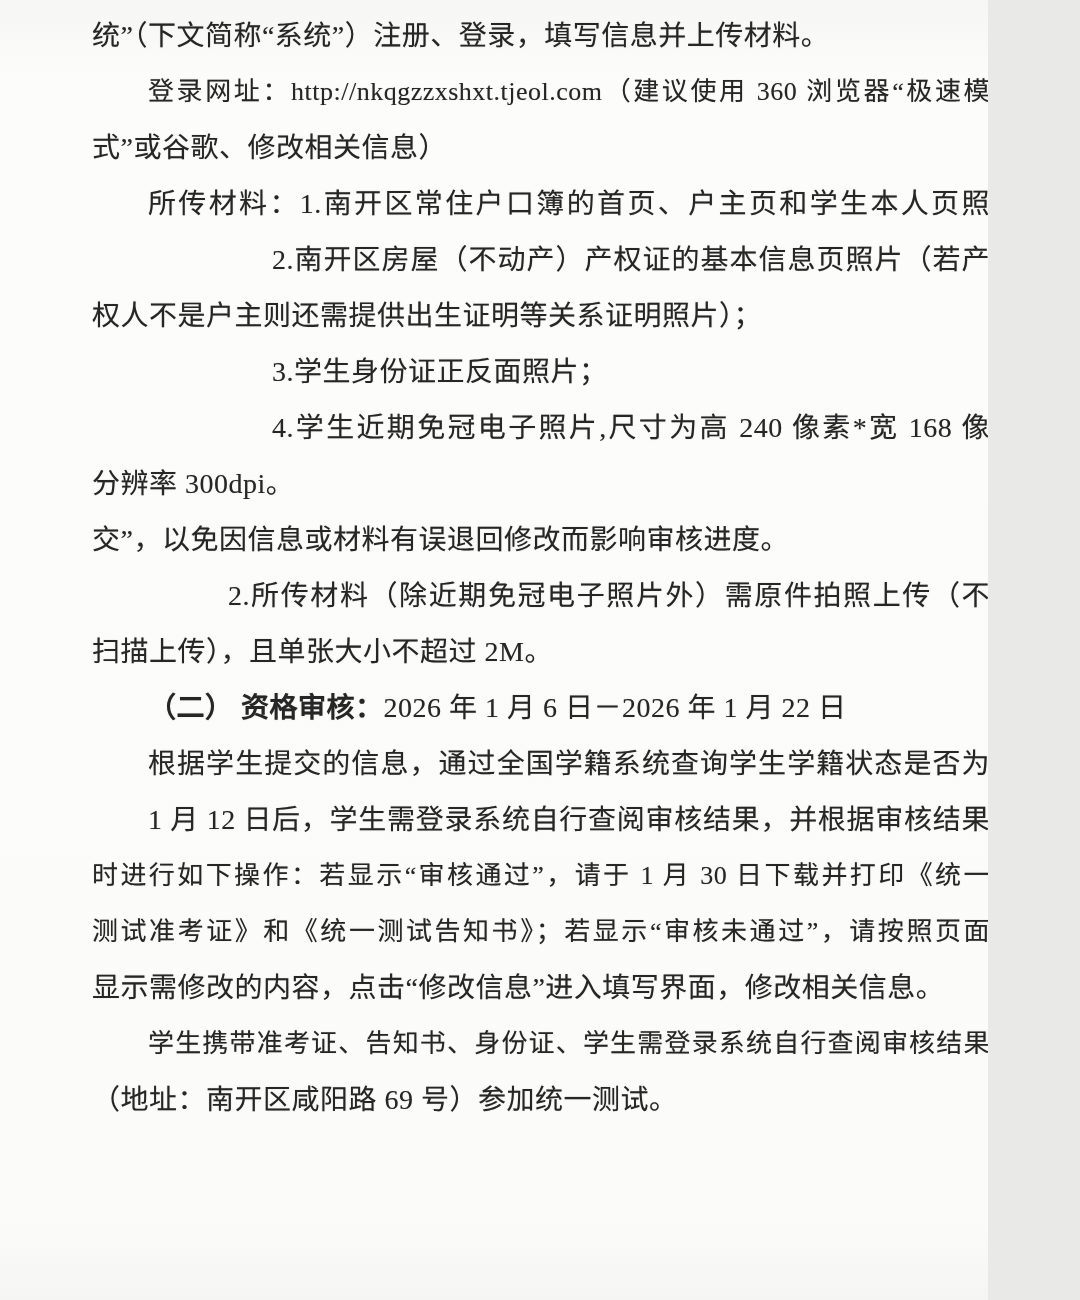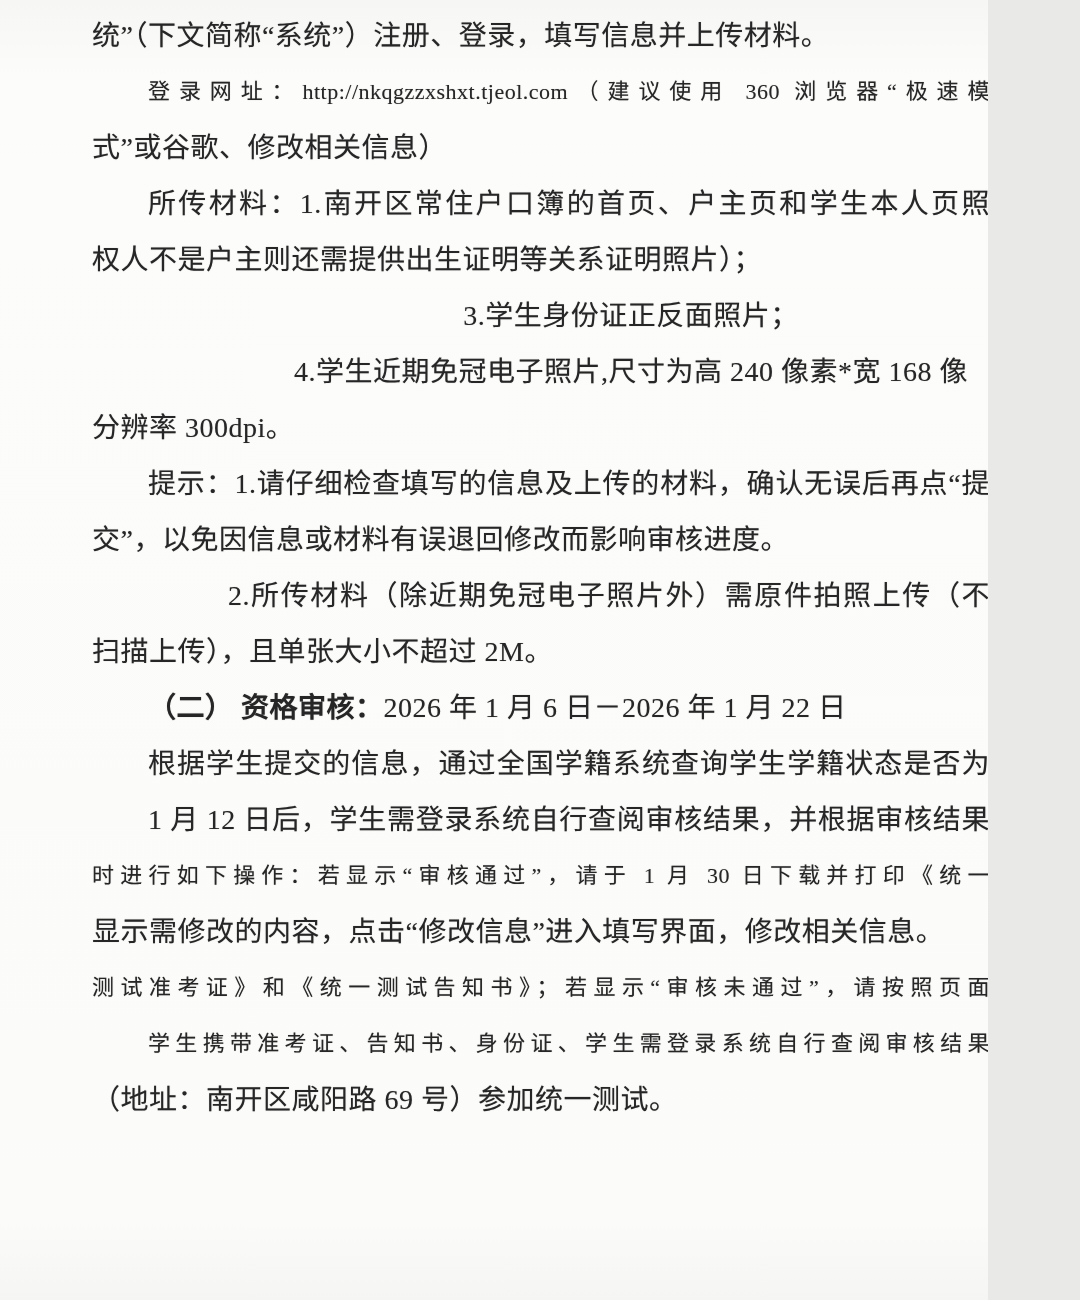--- a/index.html
+++ b/index.html
@@ -18,53 +18,53 @@
   .doc{
     position:absolute;left:92px;top:8px;width:898px;
   }
   .line{
     height:56px;line-height:56px;font-size:28px;
     overflow:hidden;
     letter-spacing:0.5px;
     text-shadow:0 0 1px rgba(50,50,50,0.35);
   }
   .just{text-align:justify;text-align-last:justify;}
-  .fit{font-size:22px;}
+  .fit{font-size:26px;}
   .ind-p{padding-left:56px;}
-  .ind-i{padding-left:180px;text-align:center;}
+  .ind-i{padding-left:180px;}
   .ind-i2{padding-left:136px;}
   .b{font-weight:bold;}
 </style>
 </head>
 <body>
 
 <div class="page">
   <div class="doc">
 
     <div class="line">统”（下文简称“系统”）注册、登录，填写信息并上传材料。</div>
     <div class="line ind-p just fit">登录网址：http://nkqgzzxshxt.tjeol.com（建议使用 360 浏览器“极速模</div>
     <div class="line">式”或谷歌、修改相关信息）</div>
     <div class="line ind-p just">所传材料：1.南开区常住户口簿的首页、户主页和学生本人页照片；</div>
+    <div class="line ind-i just">2.南开区房屋（不动产）产权证的基本信息页照片（若产</div>
     <div class="line">权人不是户主则还需提供出生证明等关系证明照片）；</div>
     <div class="line ind-i">3.学生身份证正反面照片；</div>
     <div class="line ind-i just">4.学生近期免冠电子照片,尺寸为高 240 像素*宽 168 像素，</div>
     <div class="line">分辨率 300dpi。</div>
-    <div class="line ind-p just">提示：1.请仔细检查填写的信息及上传的材料，确认无误后再点“提</div>
     <div class="line">交”，以免因信息或材料有误退回修改而影响审核进度。</div>
     <div class="line ind-i2 just">2.所传材料（除近期免冠电子照片外）需原件拍照上传（不能</div>
     <div class="line">扫描上传），且单张大小不超过 2M。</div>
 
     <div class="line ind-p">
       <span class="b">（二） 资格审核：</span><span>2026 年 1 月 6 日－2026 年 1 月 22 日</span>
     </div>
 
     <div class="line ind-p just">根据学生提交的信息，通过全国学籍系统查询学生学籍状态是否为</div>
     <div class="line ind-p just">1 月 12 日后，学生需登录系统自行查阅审核结果，并根据审核结果及</div>
     <div class="line just fit">时进行如下操作：若显示“审核通过”，请于 1 月 30 日下载并打印《统一</div>
+    <div class="line just fit">测试准考证》和《统一测试告知书》；若显示“审核未通过”，请按照页面</div>
     <div class="line">显示需修改的内容，点击“修改信息”进入填写界面，修改相关信息。</div>
-    <div class="line just fit">测试准考证》和《统一测试告知书》；若显示“审核未通过”，请按照页面</div>
 
 
     <div class="line ind-p just fit">学生携带准考证、告知书、身份证、学生需登录系统自行查阅审核结果</div>
     <div class="line">（地址：南开区咸阳路 69 号）参加统一测试。</div>
 
   </div>
 </div>
 
 </body></html>

